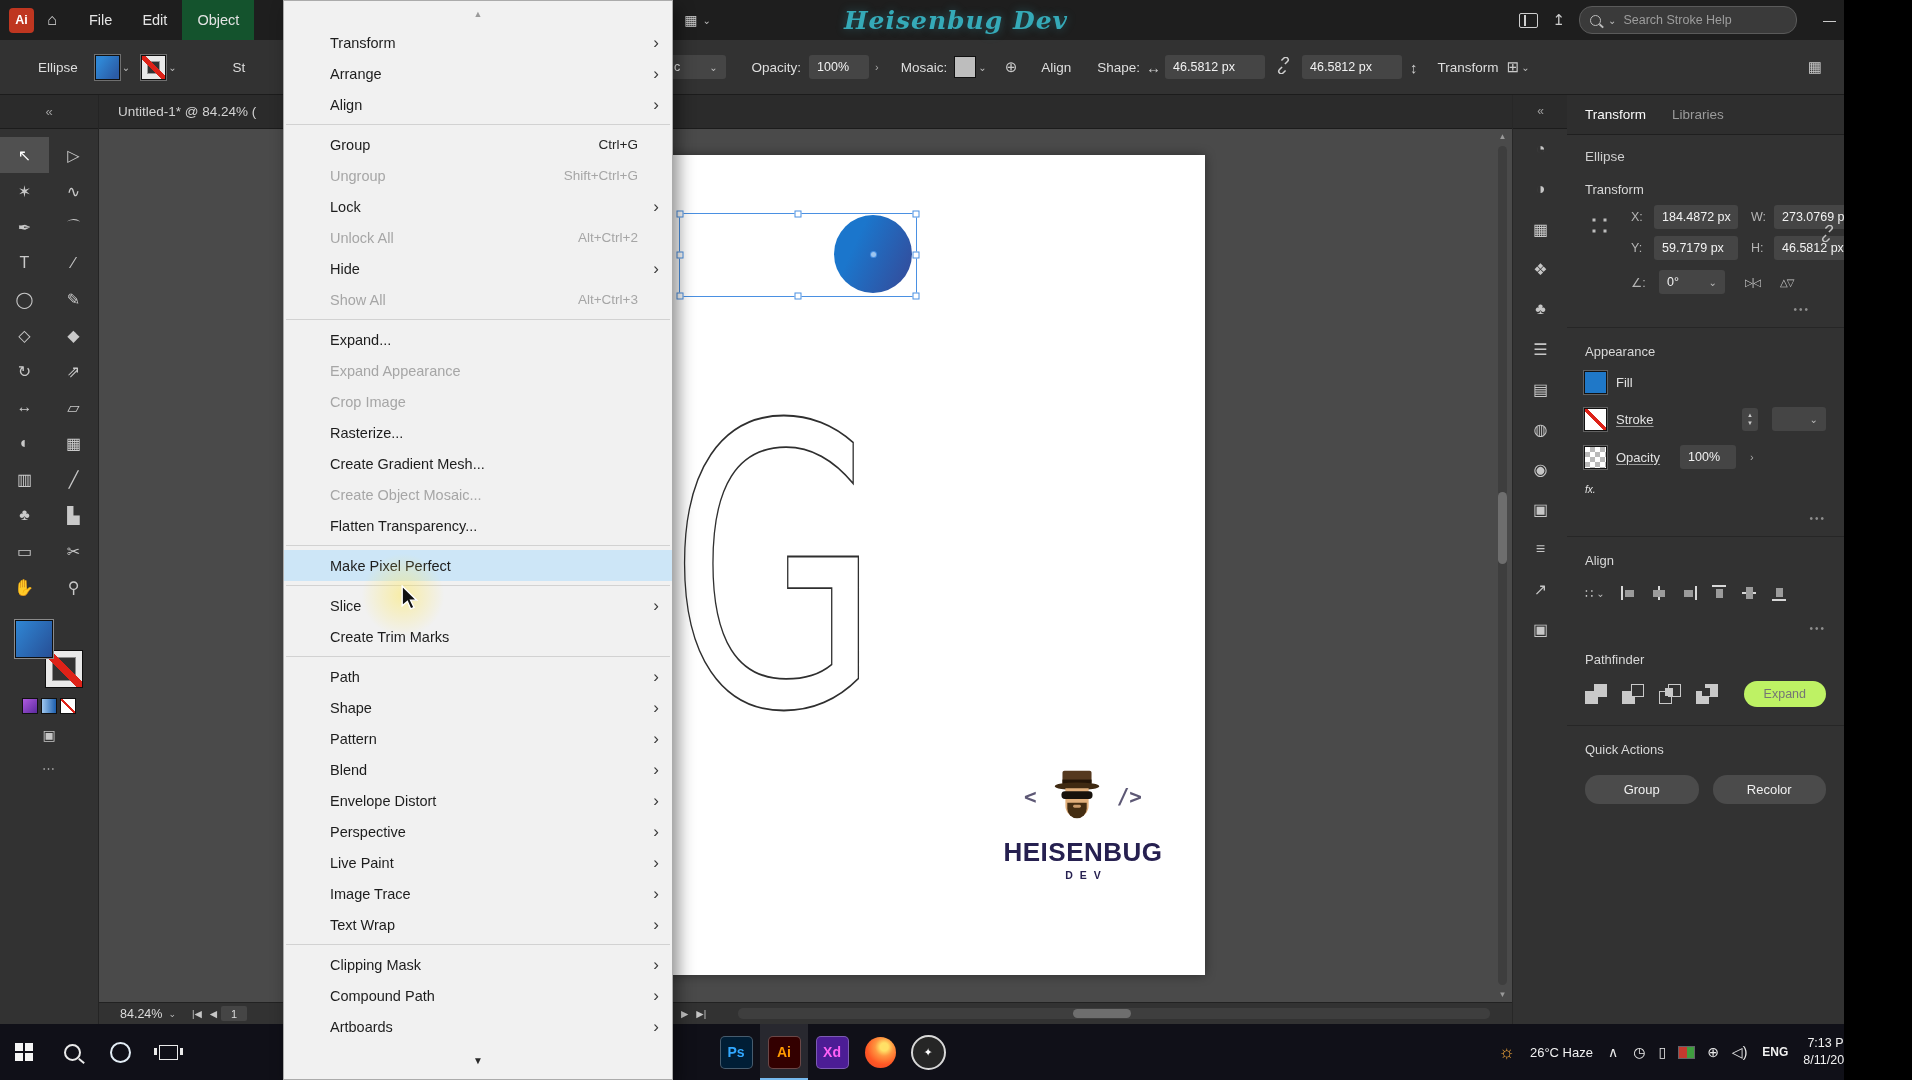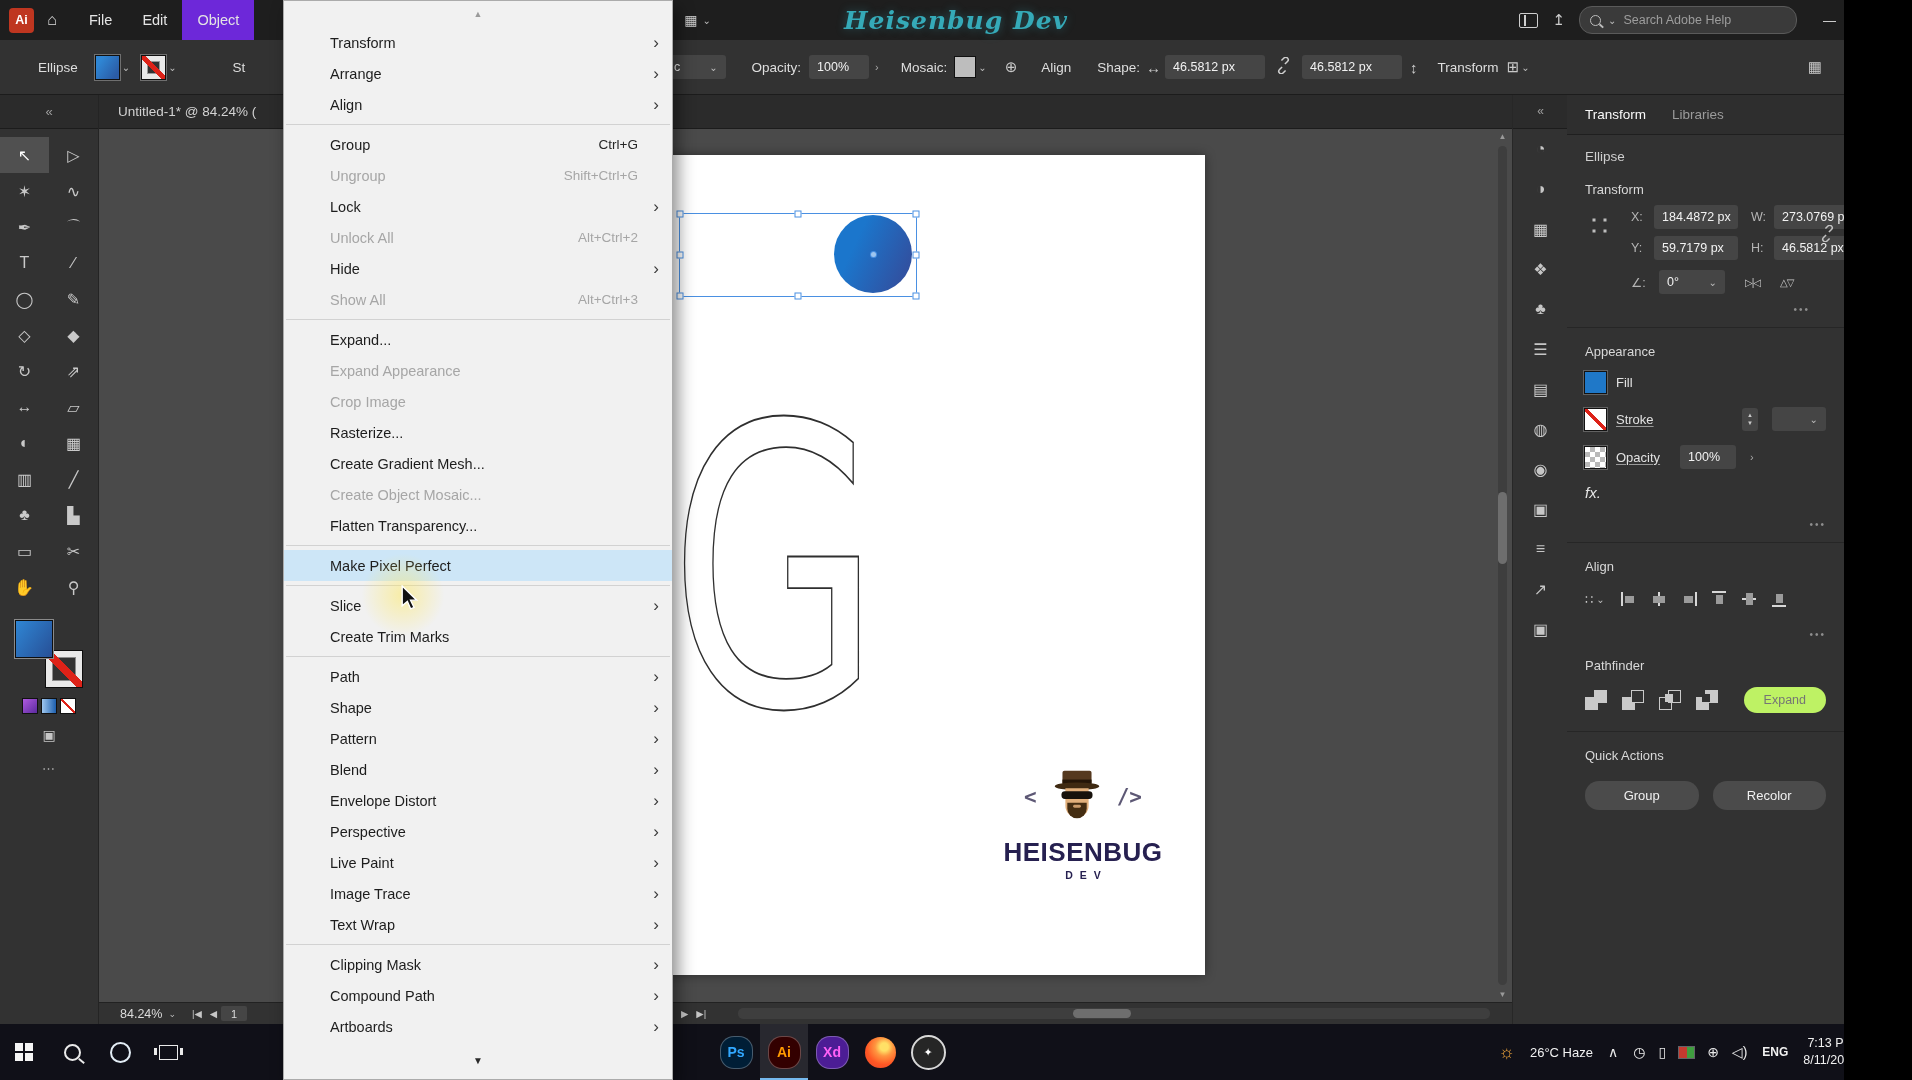--- a/index.html
+++ b/index.html
@@ -5,21 +5,21 @@
   html,body{margin:0;padding:0}
   body{width:1912px;height:1080px;overflow:hidden;background:#000;font-family:"Liberation Sans",sans-serif}
   #screen{position:relative;width:1844px;height:1080px;background:#4a4a4a;overflow:hidden;color:#e6e6e6;user-select:none}
 
   
   .menubar{position:absolute;left:0;top:0;width:1912px;height:40px;background:#1e1e1e;display:flex;align-items:center;z-index:30}
   .app-badge{width:25px;height:25px;margin-left:9px;border-radius:4px;background:#bf3620;color:#fff;font-weight:bold;font-size:12.5px;display:flex;align-items:center;justify-content:center;flex:0 0 auto}
   .mb-ic{width:36px;height:40px;display:flex;align-items:center;justify-content:center;font-size:16px;color:#dcdcdc}
   .mb-menus{display:flex;height:100%;margin-left:4px}
   .mb-item{padding:0 15px;display:flex;align-items:center;font-size:14.5px;color:#e4e4e4}
-  .mb-item.open{background:#6d28d9}
+  .mb-item.open{background:#14532d}
   .ws-switch{margin-left:430px;display:flex;align-items:center;gap:5px;color:#cfcfcf;font-size:14px}
   .app-title{position:absolute;left:50%;top:0;transform:translateX(-50%);height:40px;display:flex;align-items:center;font-family:"DejaVu Serif",serif;font-style:italic;font-weight:bold;font-size:25px;color:#35aab8;letter-spacing:1px;text-shadow:0 0 10px rgba(60,190,205,.35)}
   .mb-right{position:absolute;right:0;top:0;height:40px;display:flex;align-items:center;gap:14px}
   .layout-ic{width:17px;height:13px;border:1.5px solid #cfcfcf;border-radius:2px;position:relative}
   .layout-ic::after{content:"";position:absolute;top:1px;bottom:1px;left:4px;width:1.5px;background:#cfcfcf}
   .share-ic{font-size:15px;color:#cfcfcf}
   .help-search{width:196px;height:26px;border-radius:13px;background:#3a3a3a;border:1px solid #5a5a5a;display:flex;align-items:center;gap:7px;padding:0 10px;color:#9d9d9d;font-size:12.5px}
   .mag{width:9px;height:9px;border:1.6px solid #bdbdbd;border-radius:50%;position:relative;flex:0 0 auto}
   .mag::after{content:"";position:absolute;width:5px;height:1.6px;background:#bdbdbd;right:-4px;bottom:-2px;transform:rotate(42deg)}
   .chev{font-size:10px;color:#bdbdbd}
@@ -112,21 +112,21 @@
   .sw{width:21px;height:21px;flex:0 0 auto;box-shadow:0 0 0 1px #121212,0 0 0 2px #616161;position:relative}
   .sw.blue{background:#1f78c8}
   .sw.white{background:#fff}
   .sw.checker{background-color:#fff;background-image:linear-gradient(45deg,#b9b9b9 25%,transparent 25%,transparent 75%,#b9b9b9 75%),linear-gradient(45deg,#b9b9b9 25%,transparent 25%,transparent 75%,#b9b9b9 75%);background-size:10px 10px;background-position:0 0,5px 5px}
   .a-lbl{font-size:13px;color:#e2e2e2}
   .a-link{text-decoration:underline;text-decoration-color:#9a9a9a;text-underline-offset:2px}
   .stepper{margin-left:auto;width:16px;height:23px;background:#454545;border-radius:3px;display:flex;flex-direction:column;align-items:center;justify-content:center;color:#c9c9c9;font-size:6px;line-height:1.4}
   .stroke-well{width:54px;justify-content:flex-end;margin-left:4px}
   .op-well{width:56px;margin-left:10px}
   .op-chev{color:#a9a9a9;font-size:11px;margin-left:4px}
-  .fx{padding:8px 18px;font-size:15px;color:#e6e6e6;font-style:italic}
+  .fx{padding:8px 18px;font-size:10px;color:#e6e6e6;font-style:italic}
   .alrow{display:flex;align-items:center;padding:10px 18px;gap:11px}
   .al-dd{display:flex;align-items:center;gap:3px;color:#c9c9c9;font-size:13px;margin-right:4px}
   .alicon{position:relative;width:19px;height:19px;flex:0 0 auto}
   .alicon i{position:absolute;display:block}
   .alicon .bar{background:#d7d7d7}
   .alicon .box{background:#9b9b9b}
   .pfrow{display:flex;align-items:center;gap:15px;padding:8px 18px}
   .pf{position:relative;width:22px;height:20px;flex:0 0 auto}
   .pf i{position:absolute;display:block;width:13px;height:13px;box-sizing:border-box}
   .pf .s1{left:0;bottom:0}
@@ -147,21 +147,21 @@
   .tb-mag{width:13px;height:13px;border:2px solid #eaeaea;border-radius:50%;position:relative}
   .tb-mag::after{content:"";position:absolute;width:7px;height:2px;background:#eaeaea;right:-6px;bottom:-3px;transform:rotate(40deg)}
   .cortana{width:17px;height:17px;border:2px solid #e3edf5;border-radius:50%}
   .tv-ic{width:17px;height:13px;border:1.6px solid #eaeaea;position:relative}
   .tv-ic::before{content:"";position:absolute;left:-6px;top:2px;width:3px;height:7px;background:#eaeaea}
   .tv-ic::after{content:"";position:absolute;right:-6px;top:2px;width:3px;height:7px;background:#eaeaea}
   .tb-apps{display:flex;margin-left:520px}
   .tb-app{width:48px;height:56px;display:flex;align-items:center;justify-content:center;position:relative}
   .tb-app.active{background:rgba(255,255,255,.1)}
   .tb-app.active::after{content:"";position:absolute;left:0;right:0;bottom:0;height:2px;background:#76b9ed}
-  .appsq{width:31px;height:31px;border-radius:14px;display:flex;align-items:center;justify-content:center;font-weight:bold;font-size:14px;border:1px solid rgba(255,255,255,.28)}
+  .appsq{width:31px;height:31px;border-radius:5px;display:flex;align-items:center;justify-content:center;font-weight:bold;font-size:14px;border:1px solid rgba(255,255,255,.28)}
   .ff-ic{width:31px;height:31px;border-radius:50%;background:radial-gradient(circle at 62% 32%,#ffe066 0 14%,#ff9640 32%,#ff5724 62%,#e8452c 100%)}
   .media-ic{width:31px;height:31px;border-radius:50%;background:#262626;border:2px solid #d8d8d8;display:flex;align-items:center;justify-content:center;color:#fff;font-size:11px}
   .tray{margin-left:auto;display:flex;align-items:center;gap:15px;padding-right:12px;color:#f1f1f1;font-size:13px}
   .weather-ic{color:#f4a83c;font-size:18px}
   .tray-ic{font-size:14px;color:#e8e8e8}
   .flag-ic{width:15px;height:11px;background:linear-gradient(90deg,#c43a2f 50%,#3f9e3f 50%);box-shadow:0 0 0 1px rgba(255,255,255,.35)}
   .tb-clock{display:flex;flex-direction:column;align-items:center;line-height:1.35;font-size:12.5px}
   .notif{width:21px;height:17px;border:1.6px solid #e8e8e8;border-radius:3px;position:relative;margin-left:4px}
   .notif-badge{position:absolute;right:-6px;bottom:-6px;width:14px;height:14px;border-radius:50%;background:#0078d7;color:#fff;font-size:9px;display:flex;align-items:center;justify-content:center}
 
@@ -200,21 +200,21 @@
       <span>▦</span>
       <span class="chev">⌄</span>
     </div>
     <div class="app-title">Heisenbug Dev</div>
     <div class="mb-right">
       <span class="layout-ic"></span>
       <span class="share-ic">↥</span>
       <div class="help-search">
         <span class="mag"></span>
         <span class="chev">⌄</span>
-        <span>Search Adobe Help</span>
+        <span>Search Stroke Help</span>
       </div>
       <div class="winbtns">
         <div class="winbtn">—</div>
         <div class="winbtn">▢</div>
         <div class="winbtn">✕</div>
       </div>
     </div>
   </div>
 
   <div class="controlbar">

